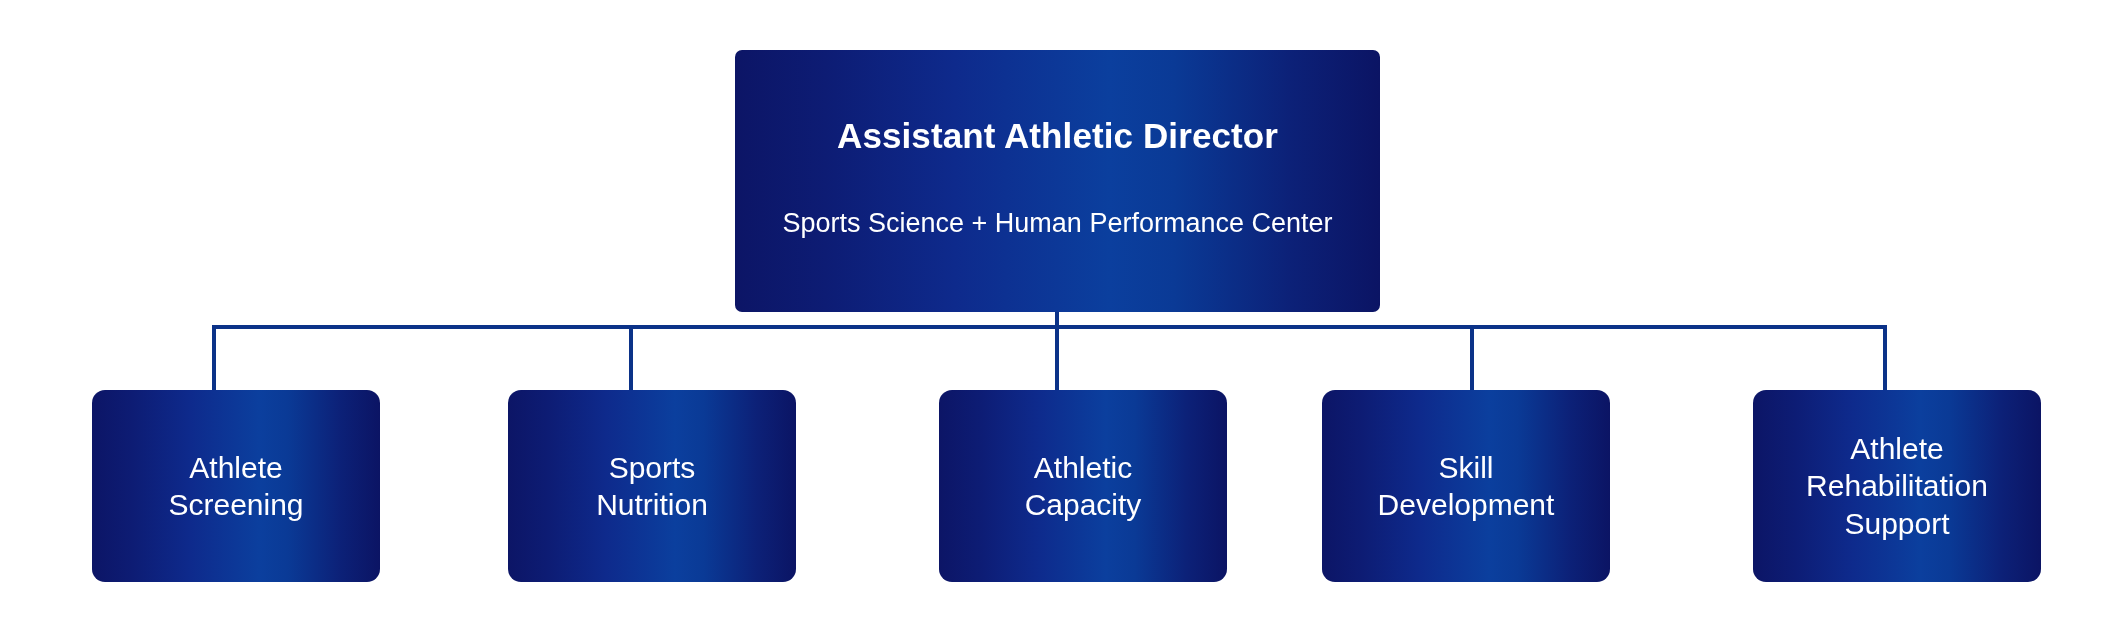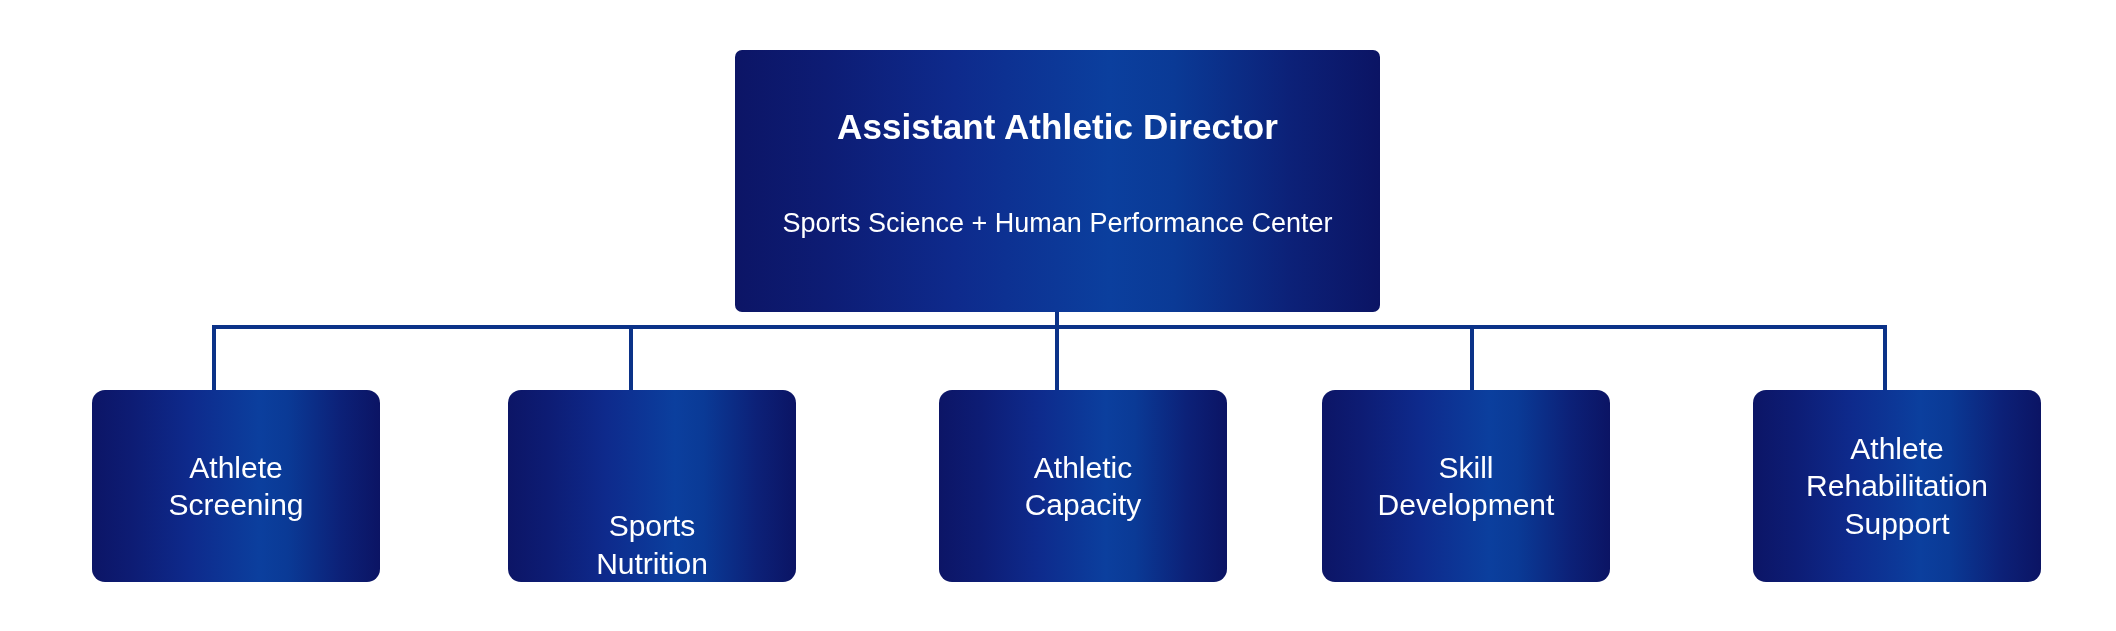--- a/index.html
+++ b/index.html
@@ -57,41 +57,41 @@
     font-weight: bold;
     line-height: 1.15;
     letter-spacing: 0.1px;
     margin: 0 0 44px 0;
   }
 
   .root-subtitle {
     font-size: 27px;
     font-weight: normal;
     line-height: 1.2;
-    margin: 16px;
+    margin: 7px;
   }
 
   
   .node-child {
     top: 390px;
     width: 288px;
     height: 192px;
     border-radius: 13px;
     padding: 0 14px;
   }
 
   .child-label {
     font-size: 30px;
     font-weight: normal;
     line-height: 1.25;
     white-space: pre-line;
   }
 
   .child-1 { left: 92px; }
-  .child-2 { left: 508px; justify-content: flex-end; }
+  .child-2 { left: 508px; }
   .child-3 { left: 923px; margin-left: 16px; }
   .child-4 { left: 1322px; }
   .child-5 { left: 1753px; }
 
   
   .connector {
     position: absolute;
     background: #0b3288;
     z-index: 1;
   }

